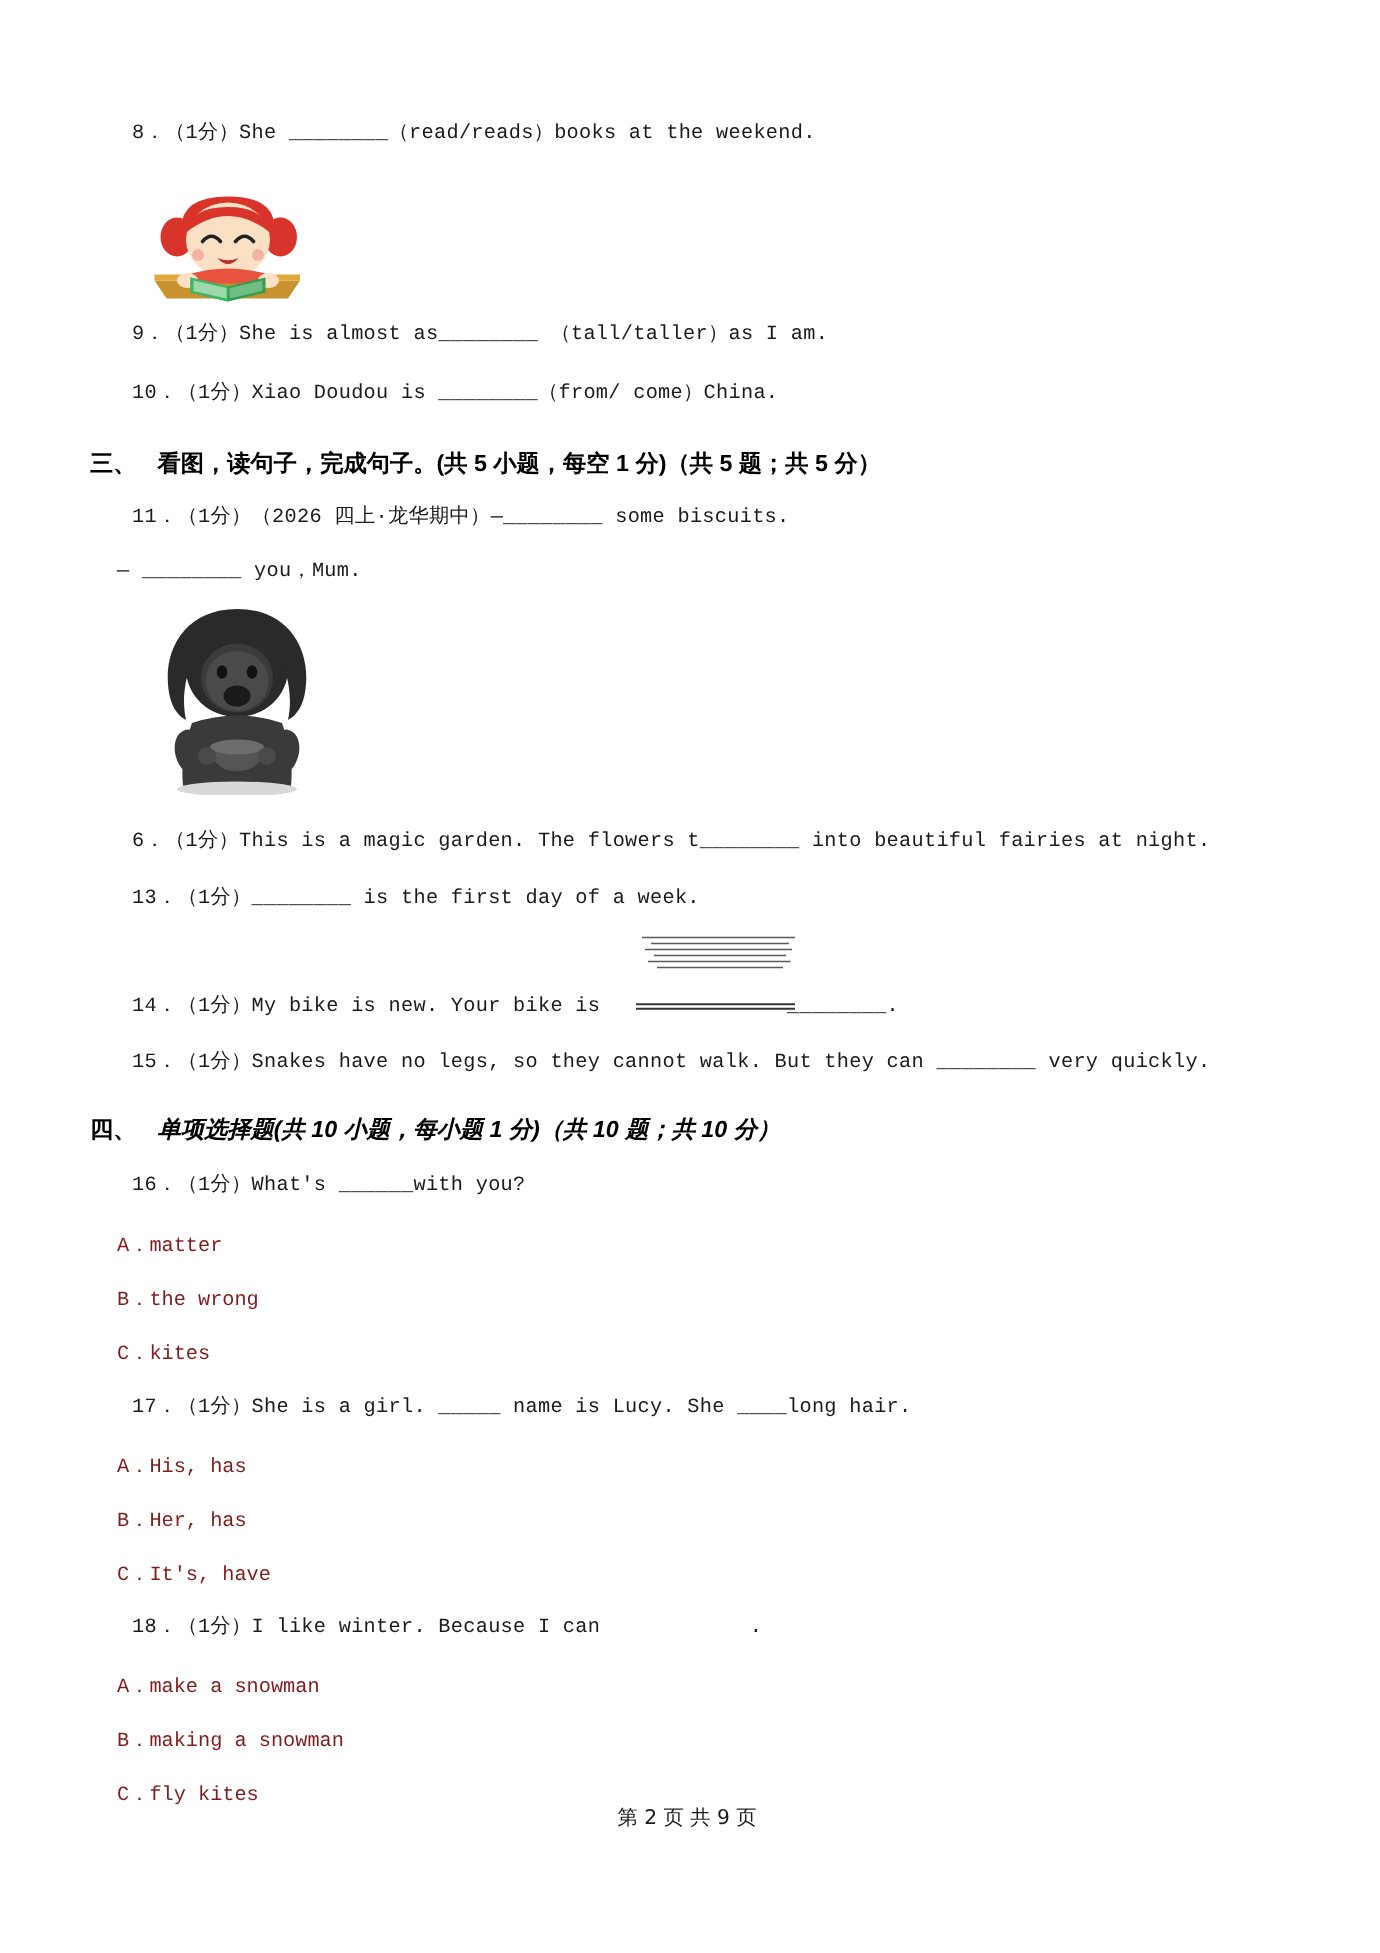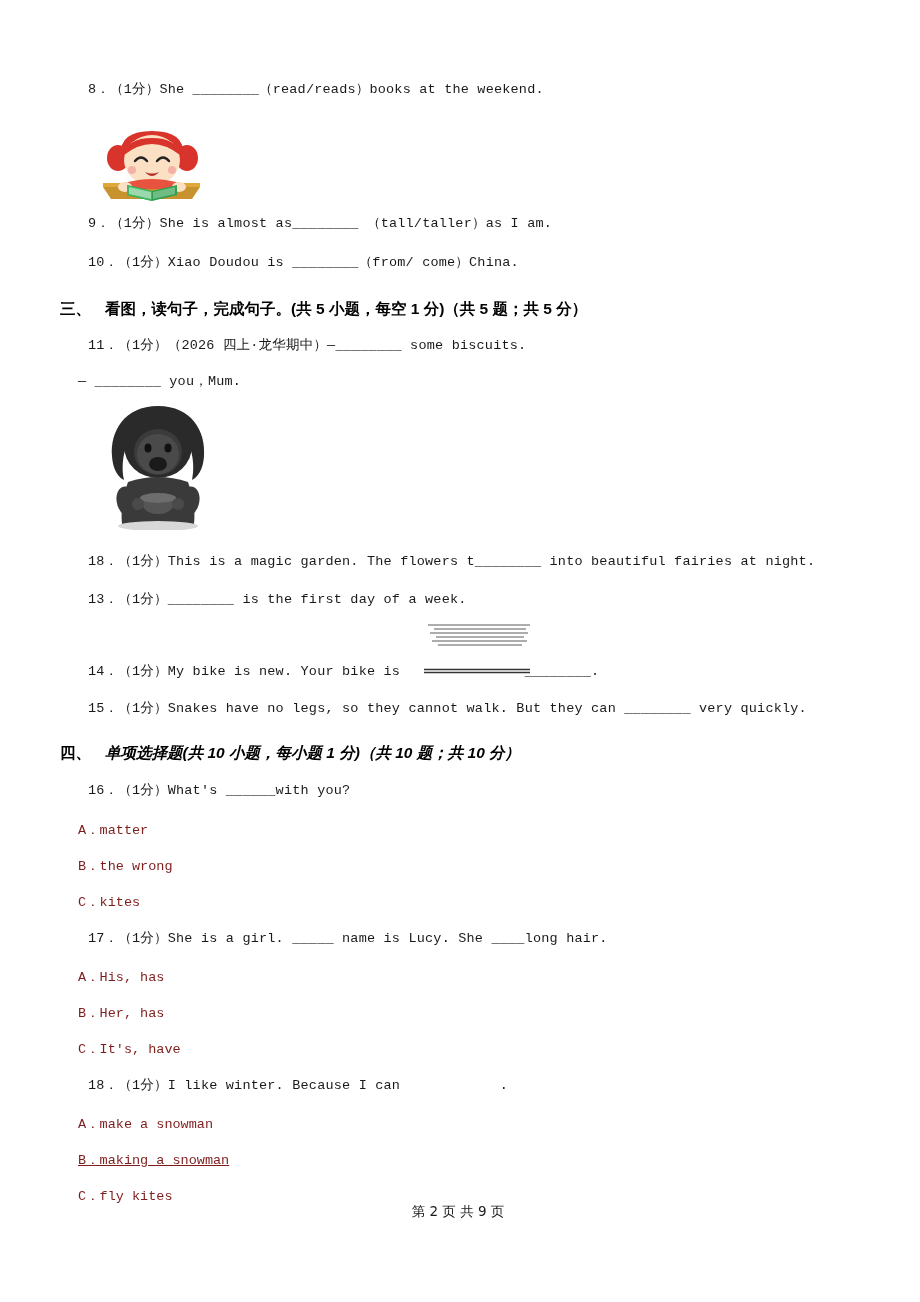--- a/index.html
+++ b/index.html
@@ -126,21 +126,21 @@
     </div>
 
     <div class="q-block" style="margin-bottom:8px;">
       <p class="q-line">11．（1分）（2026 四上·龙华期中）—________ some biscuits.</p>
       <p class="q-line" style="margin-top:16px; margin-left:-10px;">— ________ you，Mum.</p>
     </div>
 
     <div style="height:152px;"></div>
 
     <div class="q-block" style="margin-bottom:17px;">
-      <p class="q-line">18．（1分）This is a magic garden. The flowers t________ into beautiful fairies at night.</p>
+      <p class="q-line">6．（1分）This is a magic garden. The flowers t________ into beautiful fairies at night.</p>
     </div>
 
     <div class="q-block" style="margin-bottom:52px;">
       <p class="q-line">13．（1分）________ is the first day of a week.</p>
     </div>
 
     <div class="q-block" style="margin-bottom:17px;">
       <p class="q-line">14．（1分）My bike is new. Your bike is               ________.</p>
     </div>
 
@@ -162,21 +162,21 @@
     <div class="q-block" style="margin-bottom:0;">
       <p class="q-line" style="margin-bottom:19px;">17．（1分）She is a girl. _____ name is Lucy. She ____long hair.</p>
       <p class="choice" style="margin-left:-10px;">A．His, has</p>
       <p class="choice" style="margin-left:-10px;">B．Her, has</p>
       <p class="choice" style="margin-left:-10px;">C．It's, have</p>
     </div>
 
     <div class="q-block" style="margin-bottom:0;">
       <p class="q-line" style="margin-bottom:19px;">18．（1分）I like winter. Because I can            .</p>
       <p class="choice" style="margin-left:-10px;">A．make a snowman</p>
-      <p class="choice" style="margin-left:-10px;text-decoration:underline;">B．making a snowman</p>
+      <p class="choice" style="margin-left:-10px;">B．making a snowman</p>
       <p class="choice" style="margin-left:-10px;">C．fly kites</p>
     </div>
 
   </div>
 
   <svg class="img-read" viewBox="0 0 113 80">
 
     <path d="M8 62 L105 62 L97 74 L16 74 Z" fill="#c8922e"></path>
     <path d="M8 58 L105 58 L105 62 L8 62 Z" fill="#e0a83a"></path>
 

